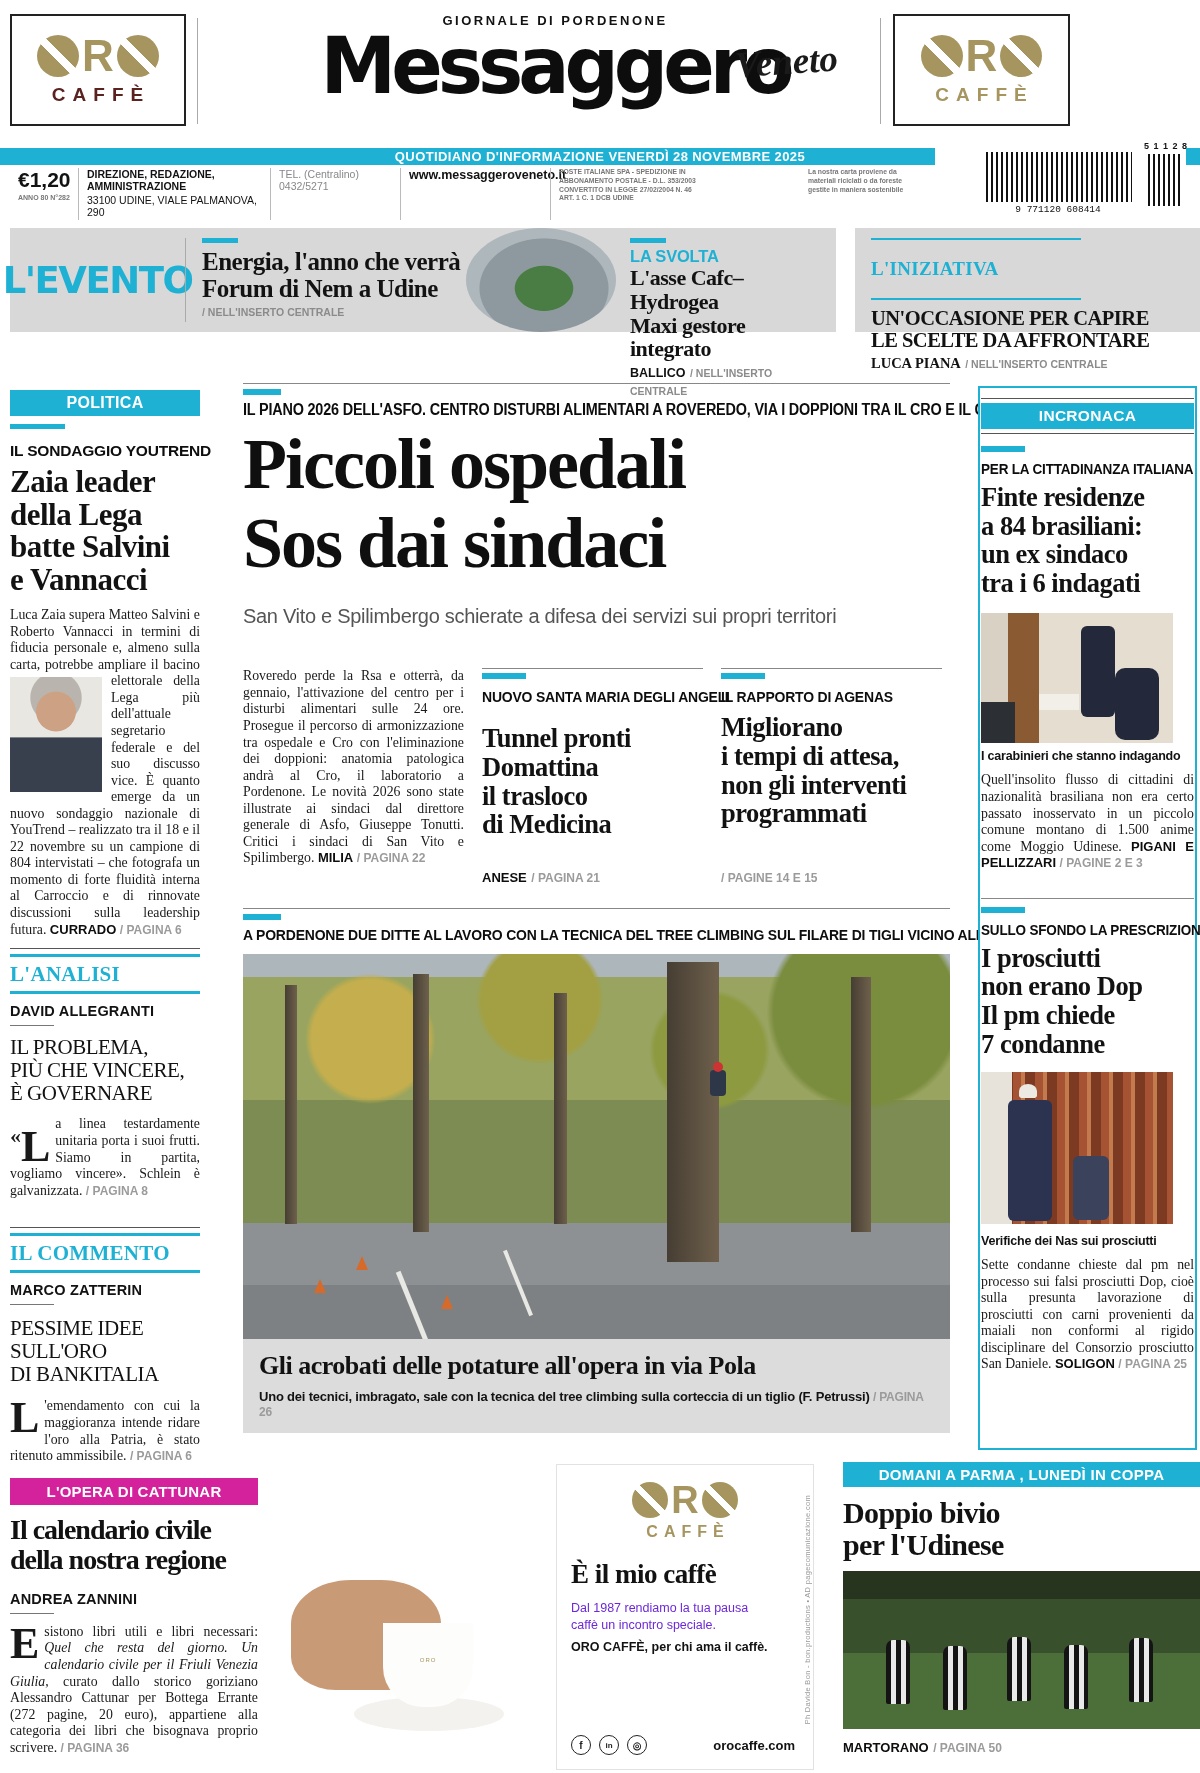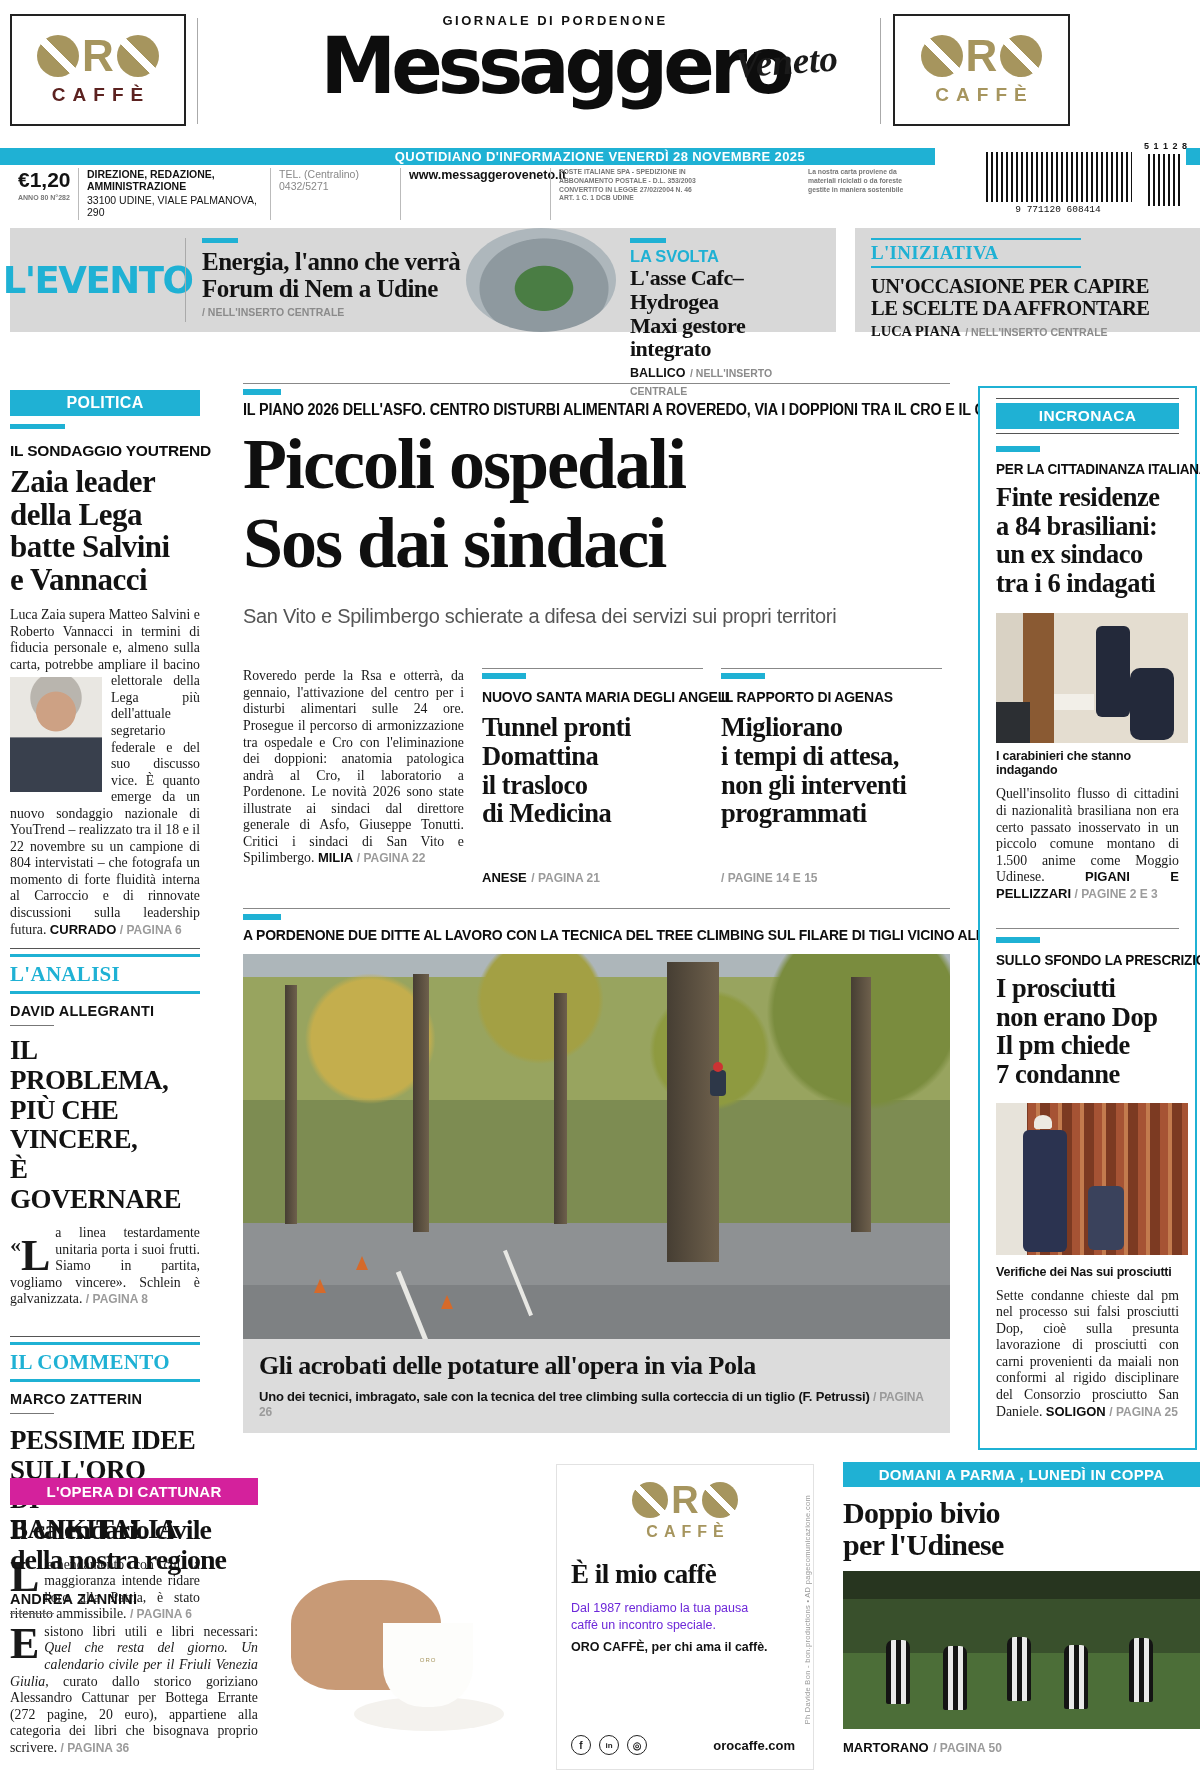--- a/index.html
+++ b/index.html
@@ -15,21 +15,21 @@
   .dash{width:44px;height:6px;background:var(--cyan)}
   .kicker{font-weight:700;font-size:15.5px;letter-spacing:-.2px;color:#0d0d0d;white-space:nowrap}
   .kicker.sq{transform:scaleX(.9);transform-origin:left}
   .body{font-family:"Liberation Serif","DejaVu Serif",serif;font-size:13.8px;line-height:1.2;text-align:justify;color:#191919}
   .by{font-weight:700;font-size:13px;font-family:"Liberation Sans",sans-serif;color:#0d0d0d}
   .ref{color:var(--gray);font-size:12px;font-weight:700;font-family:"Liberation Sans",sans-serif}
   .cyanbox{background:var(--cyan);color:#fff;text-align:center;font-weight:700;font-size:16px;padding:4px 0;letter-spacing:.3px}
   .h-xl{font-size:72px;line-height:1.1;font-weight:700;letter-spacing:-2px;color:#0f0f0f}
   .h-l{font-size:31px;line-height:1.05;font-weight:700;letter-spacing:-.5px}
   .h-m{font-size:26.5px;line-height:1.08;font-weight:700;letter-spacing:-.5px}
-  .h-caps{font-size:27px;line-height:1.1;font-weight:700;letter-spacing:-.5px}
+  .h-caps{font-size:21px;line-height:1.1;font-weight:400;letter-spacing:-.5px}
   .seclabel{color:var(--cyan);font-family:"Liberation Serif",serif;font-weight:700;font-size:21px;letter-spacing:.3px}
   .secwrap{border-top:3px solid var(--cyan);border-bottom:3px solid var(--cyan);padding:5px 0 4px}
   .author{font-weight:700;font-size:14.5px;letter-spacing:.2px}
   .minirule{width:44px;height:1px;background:#777;margin-top:6px}
   .dcap{float:left;font-family:"Liberation Serif",serif;font-weight:700;font-size:44px;line-height:34px;margin:3px 5px 0 0}
   .dcap .q{font-size:22px;vertical-align:18px}
   .vdiv{width:1px;background:#aaa}
   
   .adbox{border:2px solid #222;background:#fff;display:flex;flex-direction:column;align-items:center;justify-content:center;gap:6px}
   .ororow{display:flex;align-items:center;gap:3px}
@@ -169,21 +169,21 @@
         <div>Maxi gestore integrato</div>
       </div>
       <div style="margin-top:2px">
         <span class="bby">BALLICO</span>
         <span class="bref">/ NELL'INSERTO CENTRALE</span>
       </div>
     </div>
   </div>
 
   <div class="abs banner" style="left:855px;top:228px;width:345px;height:104px;padding:10px 16px">
-    <div class="secwrap" style="width:210px;border-top-width:2.5px;border-bottom-width:2.5px;padding:2px 0">
+    <div class="secwrap" style="width:210px;border-top-width:2.5px;border-bottom-width:2.5px;padding:18px 0">
       <span class="seclabel" style="font-size:19px">L'INIZIATIVA</span>
     </div>
     <div class="serif" style="font-size:20.5px;line-height:1.08;font-weight:700;letter-spacing:-.5px;margin-top:7px">
       <div>UN'OCCASIONE PER CAPIRE</div>
       <div>LE SCELTE DA AFFRONTARE</div>
     </div>
     <div style="margin-top:3px">
       <span class="serif" style="font-weight:700;font-size:14.5px">LUCA PIANA</span>
       <span class="bref">/ NELL'INSERTO CENTRALE</span>
     </div>
@@ -257,21 +257,21 @@
         <p class="body">
           <span>Roveredo perde la Rsa e otterrà, da gennaio, l'attivazione del centro per i disturbi alimentari sulle 24 ore. Prosegue il percorso di armonizzazione tra ospedale e Cro con l'eliminazione dei doppioni: anatomia patologica andrà al Cro, il laboratorio a Pordenone. Le novità 2026 sono state illustrate ai sindaci dal direttore generale di Asfo, Giuseppe Tonutti. Critici i sindaci di San Vito e Spilimbergo.</span>
           <span class="by">MILIA</span>
           <span class="ref">/ PAGINA 22</span>
         </p>
       </div>
       <div style="width:221px;display:flex;flex-direction:column;height:218px">
         <div class="rule" style="background:#888"></div>
         <div class="dash" style="margin-top:4px;height:6px"></div>
         <div class="kicker sq" style="margin-top:9px;font-size:15.5px">NUOVO SANTA MARIA DEGLI ANGELI</div>
-        <div class="serif h-m" style="margin-top:7px">
+        <div class="serif h-m" style="margin-top:18px">
           <div>Tunnel pronti</div>
           <div>Domattina</div>
           <div>il trasloco</div>
           <div>di Medicina</div>
         </div>
         <div style="margin-top:auto">
           <span class="by">ANESE</span>
           <span class="ref">/ PAGINA 21</span>
         </div>
       </div>
@@ -309,21 +309,21 @@
     </div>
     <div style="width:707px;background:#dcdcdc;padding:12px 16px 14px">
       <div class="serif" style="font-size:26px;font-weight:700;letter-spacing:-.5px">Gli acrobati delle potature all'opera in via Pola</div>
       <div style="margin-top:8px;font-size:13px;font-weight:700;letter-spacing:-.2px">
         <span>Uno dei tecnici, imbragato, sale con la tecnica del tree climbing sulla corteccia di un tiglio (F. Petrussi)</span>
         <span class="ref">/ PAGINA 26</span>
       </div>
     </div>
   </div>
 
-  <div class="abs" style="left:978px;top:386px;width:219px;height:1064px;border:2.5px solid var(--cyan);padding:10px 16px;background:#fff">
+  <div class="abs" style="left:978px;top:386px;width:219px;height:1064px;border:2.5px solid var(--cyan);padding:10px 1px;background:#fff">
     <div class="rule"></div>
     <div class="cyanbox" style="margin-top:4px;font-size:15.5px">INCRONACA</div>
     <div class="rule" style="margin-top:4px"></div>
 
     <div class="dash" style="margin-top:12px;height:6px"></div>
     <div class="kicker sq" style="margin-top:8px;font-size:15px">PER LA CITTADINANZA ITALIANA</div>
     <div class="serif h-m" style="margin-top:6px">
       <div>Finte residenze</div>
       <div>a 84 brasiliani:</div>
       <div>un ex sindaco</div>

